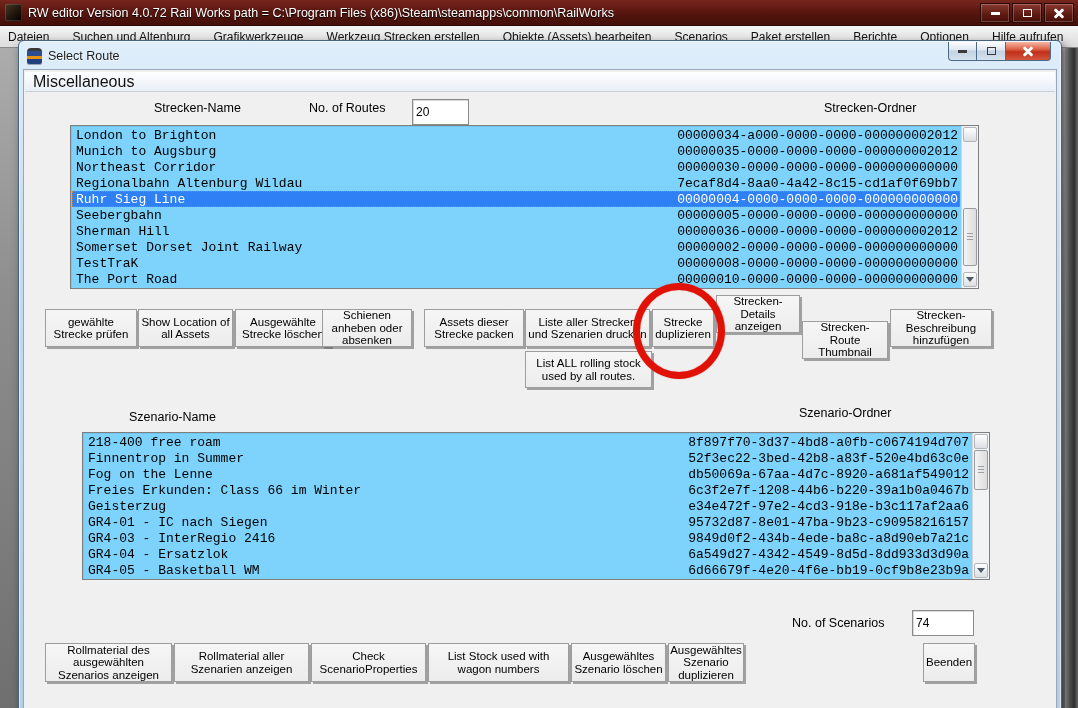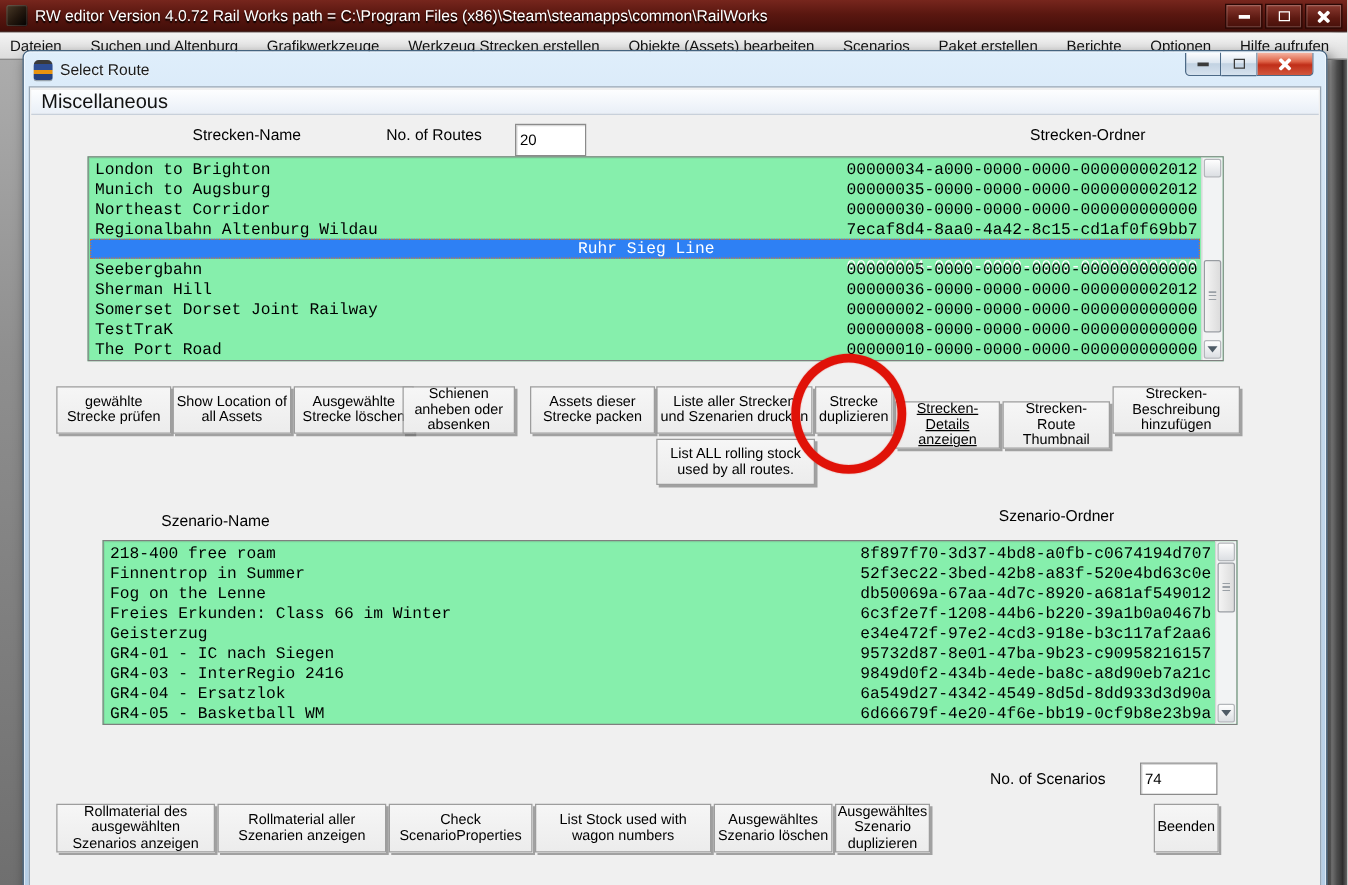--- a/index.html
+++ b/index.html
@@ -61,28 +61,28 @@
     background:linear-gradient(180deg,#fdfeff,#e9eff7); border-bottom:1px solid #c8d0da;
     display:flex; align-items:center; padding-left:8px; }
   .misc-bar span { font-size:16px; color:#111; cursor:pointer; }
 
   .lbl { position:absolute; font-size:12.5px; color:#000; text-align:left; }
   .txtbox { position:absolute; height:26px; background:#fff; border:1px solid #8b8b8b;
     box-shadow:inset 1px 1px 0 #d8d8d8; font-family:"Liberation Sans",sans-serif;
     font-size:12px; padding:0 3px; }
 
   
-  .listbox { position:absolute; background:#86efac; border:1px solid #7f7f7f;
+  .listbox { position:absolute; background:#7dd3fc; border:1px solid #7f7f7f;
     box-shadow:inset 1px 1px 0 rgba(0,0,0,.06); }
   .rows { position:absolute; left:1px; top:1px; right:18px; bottom:1px; overflow:hidden; }
   .lrow { height:16px; display:flex; align-items:center; padding:0 2px 0 4px;
     font-family:"Liberation Mono","DejaVu Sans Mono",monospace; font-size:13px; color:#000;
     white-space:nowrap; cursor:default; }
   .lrow .fname { margin-left:auto; }
-  .lrow.selected { background:#2e80f4; color:#fff; outline:1px dotted #cf7a30; outline-offset:-1px;flex-direction:column; }
+  .lrow.selected { background:#2e80f4; color:#fff; outline:1px dotted #cf7a30; outline-offset:-1px; }
 
   
   .vsb { position:absolute; right:0; top:0; bottom:0; width:17px; background:#f2f3f4;
     border-left:1px solid #d5d5d5; }
   .sbtn { position:absolute; left:1px; right:1px; height:15px; display:flex; align-items:center;
     justify-content:center; background:linear-gradient(180deg,#fefefe,#dcdfe3); border:1px solid #b3b6ba;
     border-radius:2px; cursor:pointer; }
   .sbtn.up { top:1px; } .sbtn.dn { bottom:1px; }
   .tri-up { width:0; height:0; border-left:4px solid transparent; border-right:4px solid transparent;
     border-bottom:5px solid #4e5berbe; border-bottom-color:#4e5b66; }
@@ -113,21 +113,21 @@
   .scen-count-lbl { left:768px; top:546px; width:125px; }
   .scen-count-box { left:888px; top:540px; width:62px; }
 
   .rb0 { left:21px;  top:239px; width:92px;  height:38px; }
   .rb1 { left:114px; top:239px; width:95px;  height:38px; }
   .rb2 { left:211px; top:239px; width:96px;  height:38px; }
   .rb3 { left:298px; top:239px; width:90px;  height:38px; }
   .rb4 { left:400px; top:239px; width:100px; height:38px; }
   .rb5 { left:501px; top:239px; width:125px; height:38px; }
   .rb6 { left:628px; top:239px; width:62px;  height:38px; }
-  .rb7 { left:692px; top:251px; width:84px;  height:38px;text-decoration:underline; }
+  .rb7 { left:692px; top:225px; width:84px;  height:38px; }
   .rb8 { left:778px; top:239px; width:86px;  height:38px;margin-top:12px; }
   .rb9 { left:866px; top:239px; width:102px; height:38px; }
   .rb10{ left:501px; top:281px; width:127px; height:37px; }
 
   .sb0 { left:21px;  top:573px; width:127px; height:39px; }
   .sb1 { left:150px; top:573px; width:135px; height:39px; }
   .sb2 { left:287px; top:573px; width:115px; height:39px; }
   .sb3 { left:404px; top:573px; width:141px; height:39px; }
   .sb4 { left:547px; top:573px; width:95px;  height:39px; }
   .sb5 { left:644px; top:573px; width:76px;  height:39px; }

